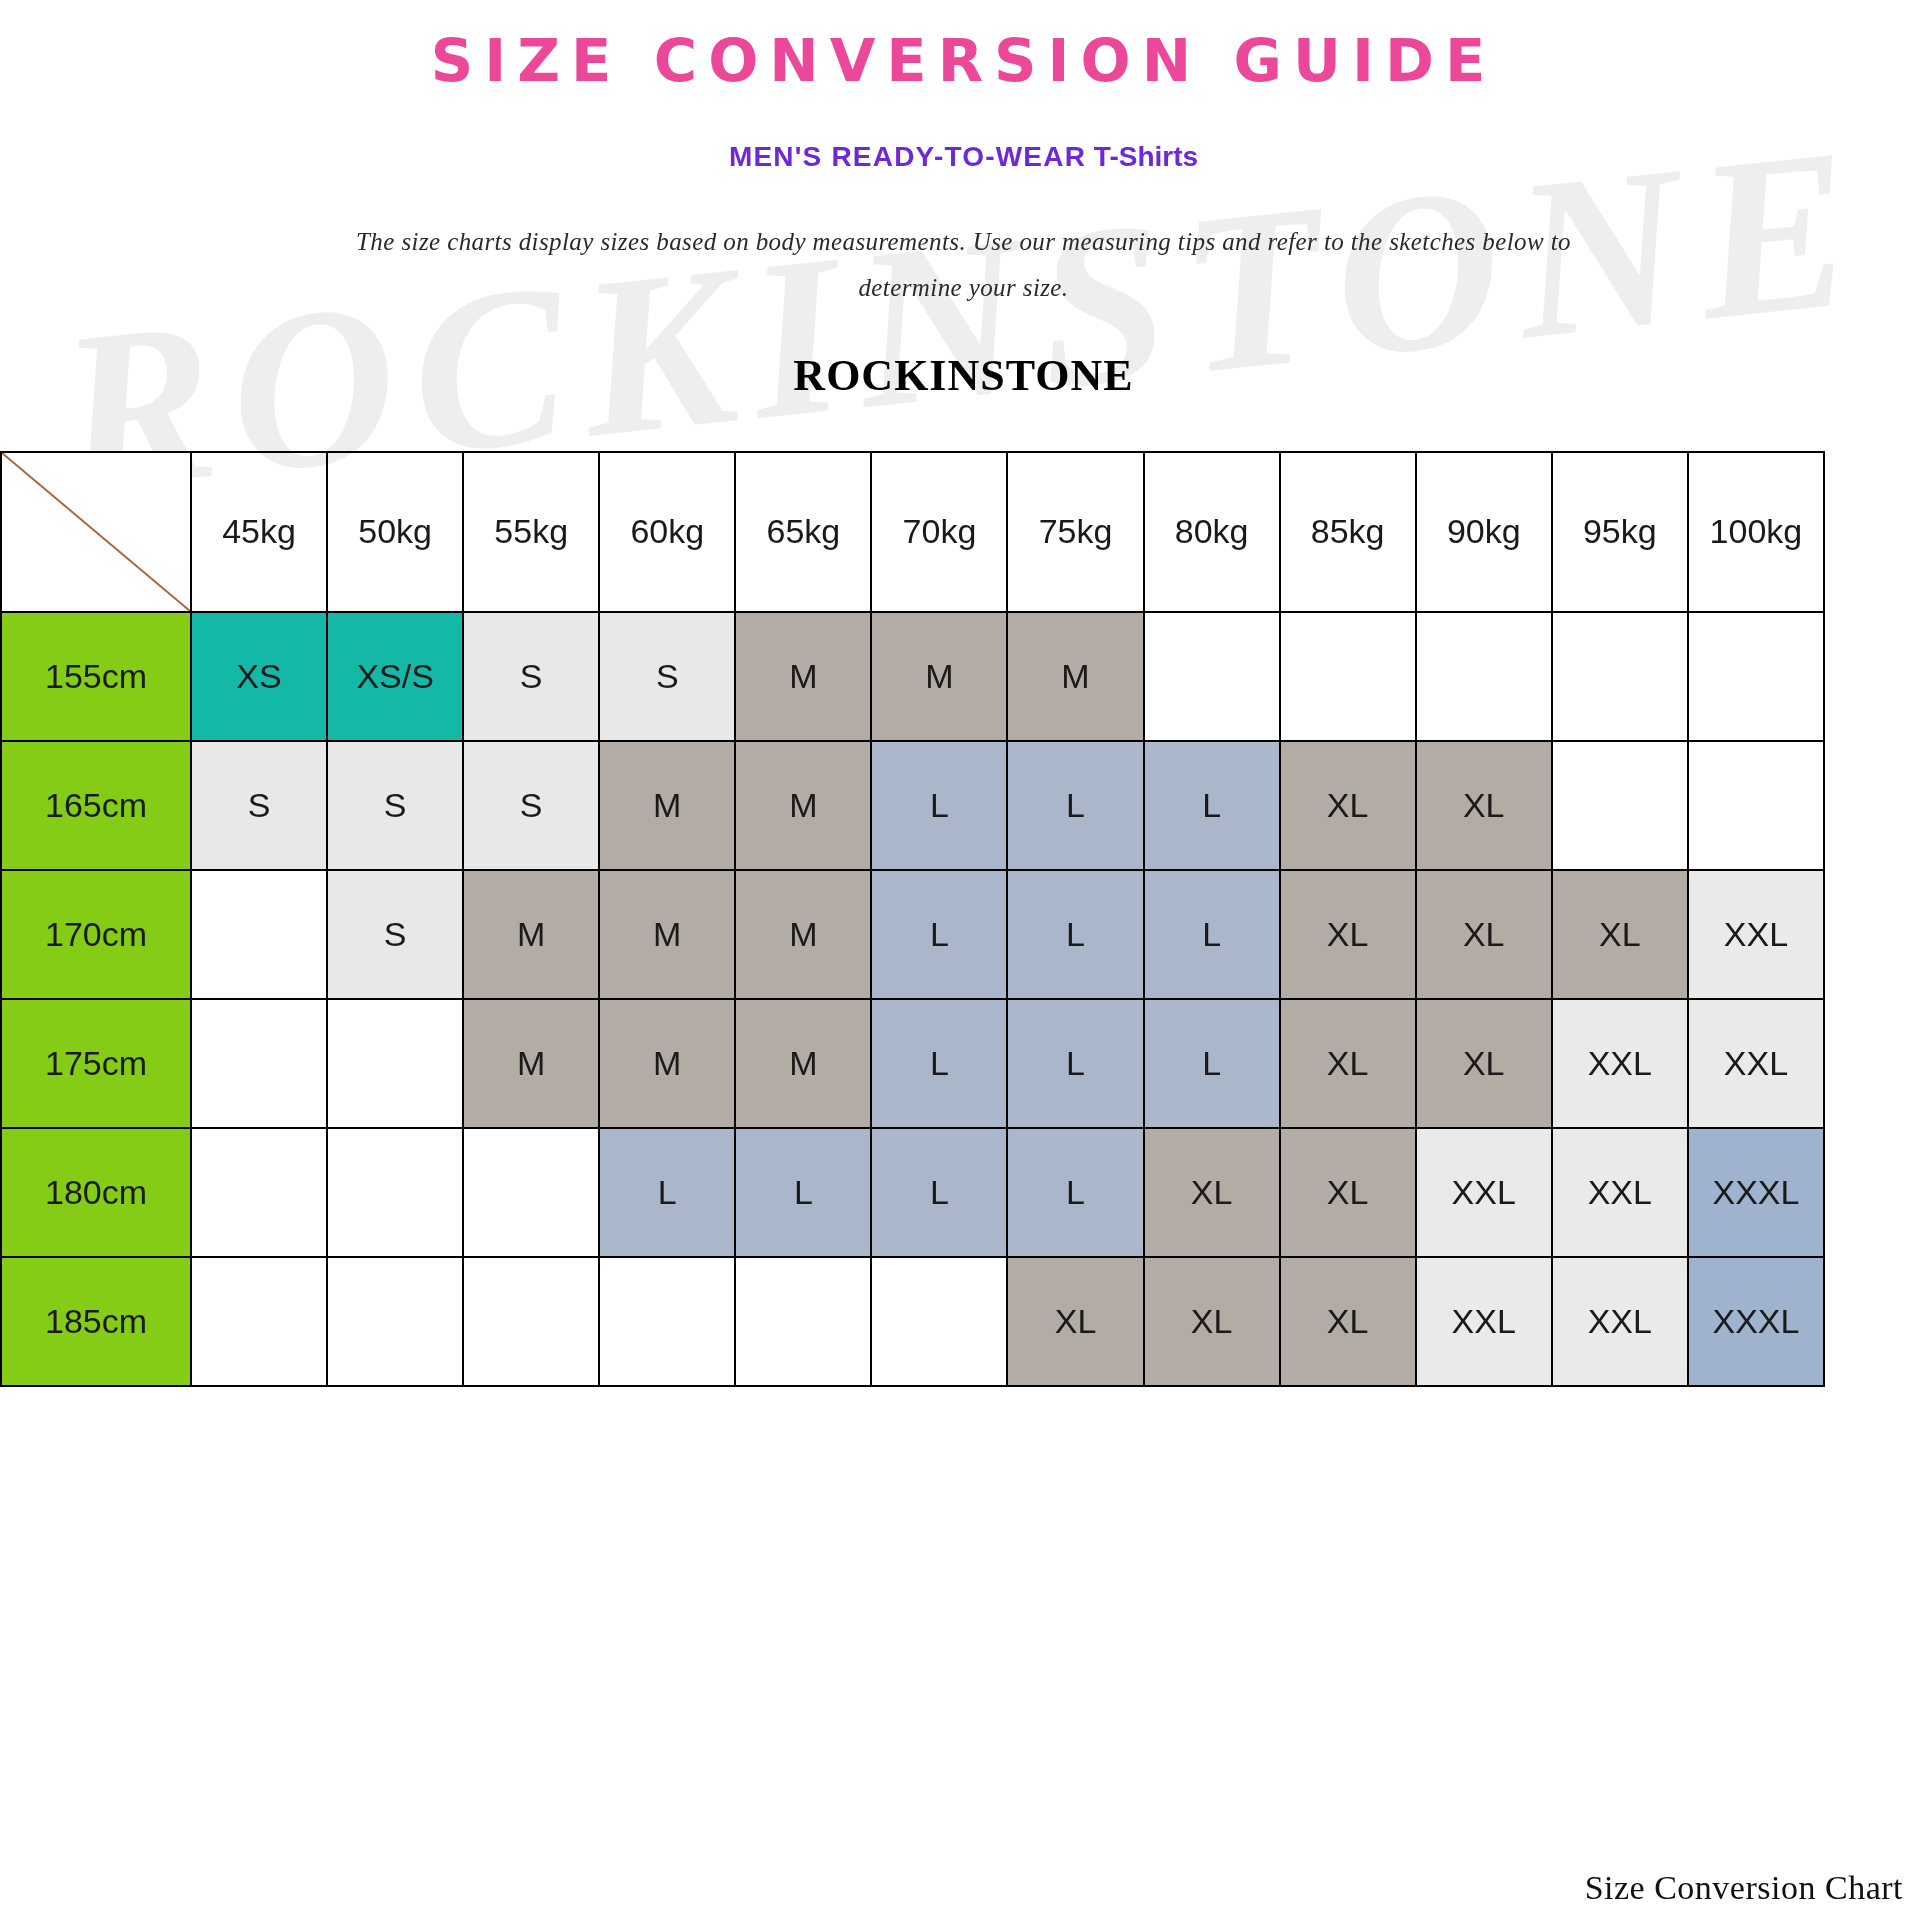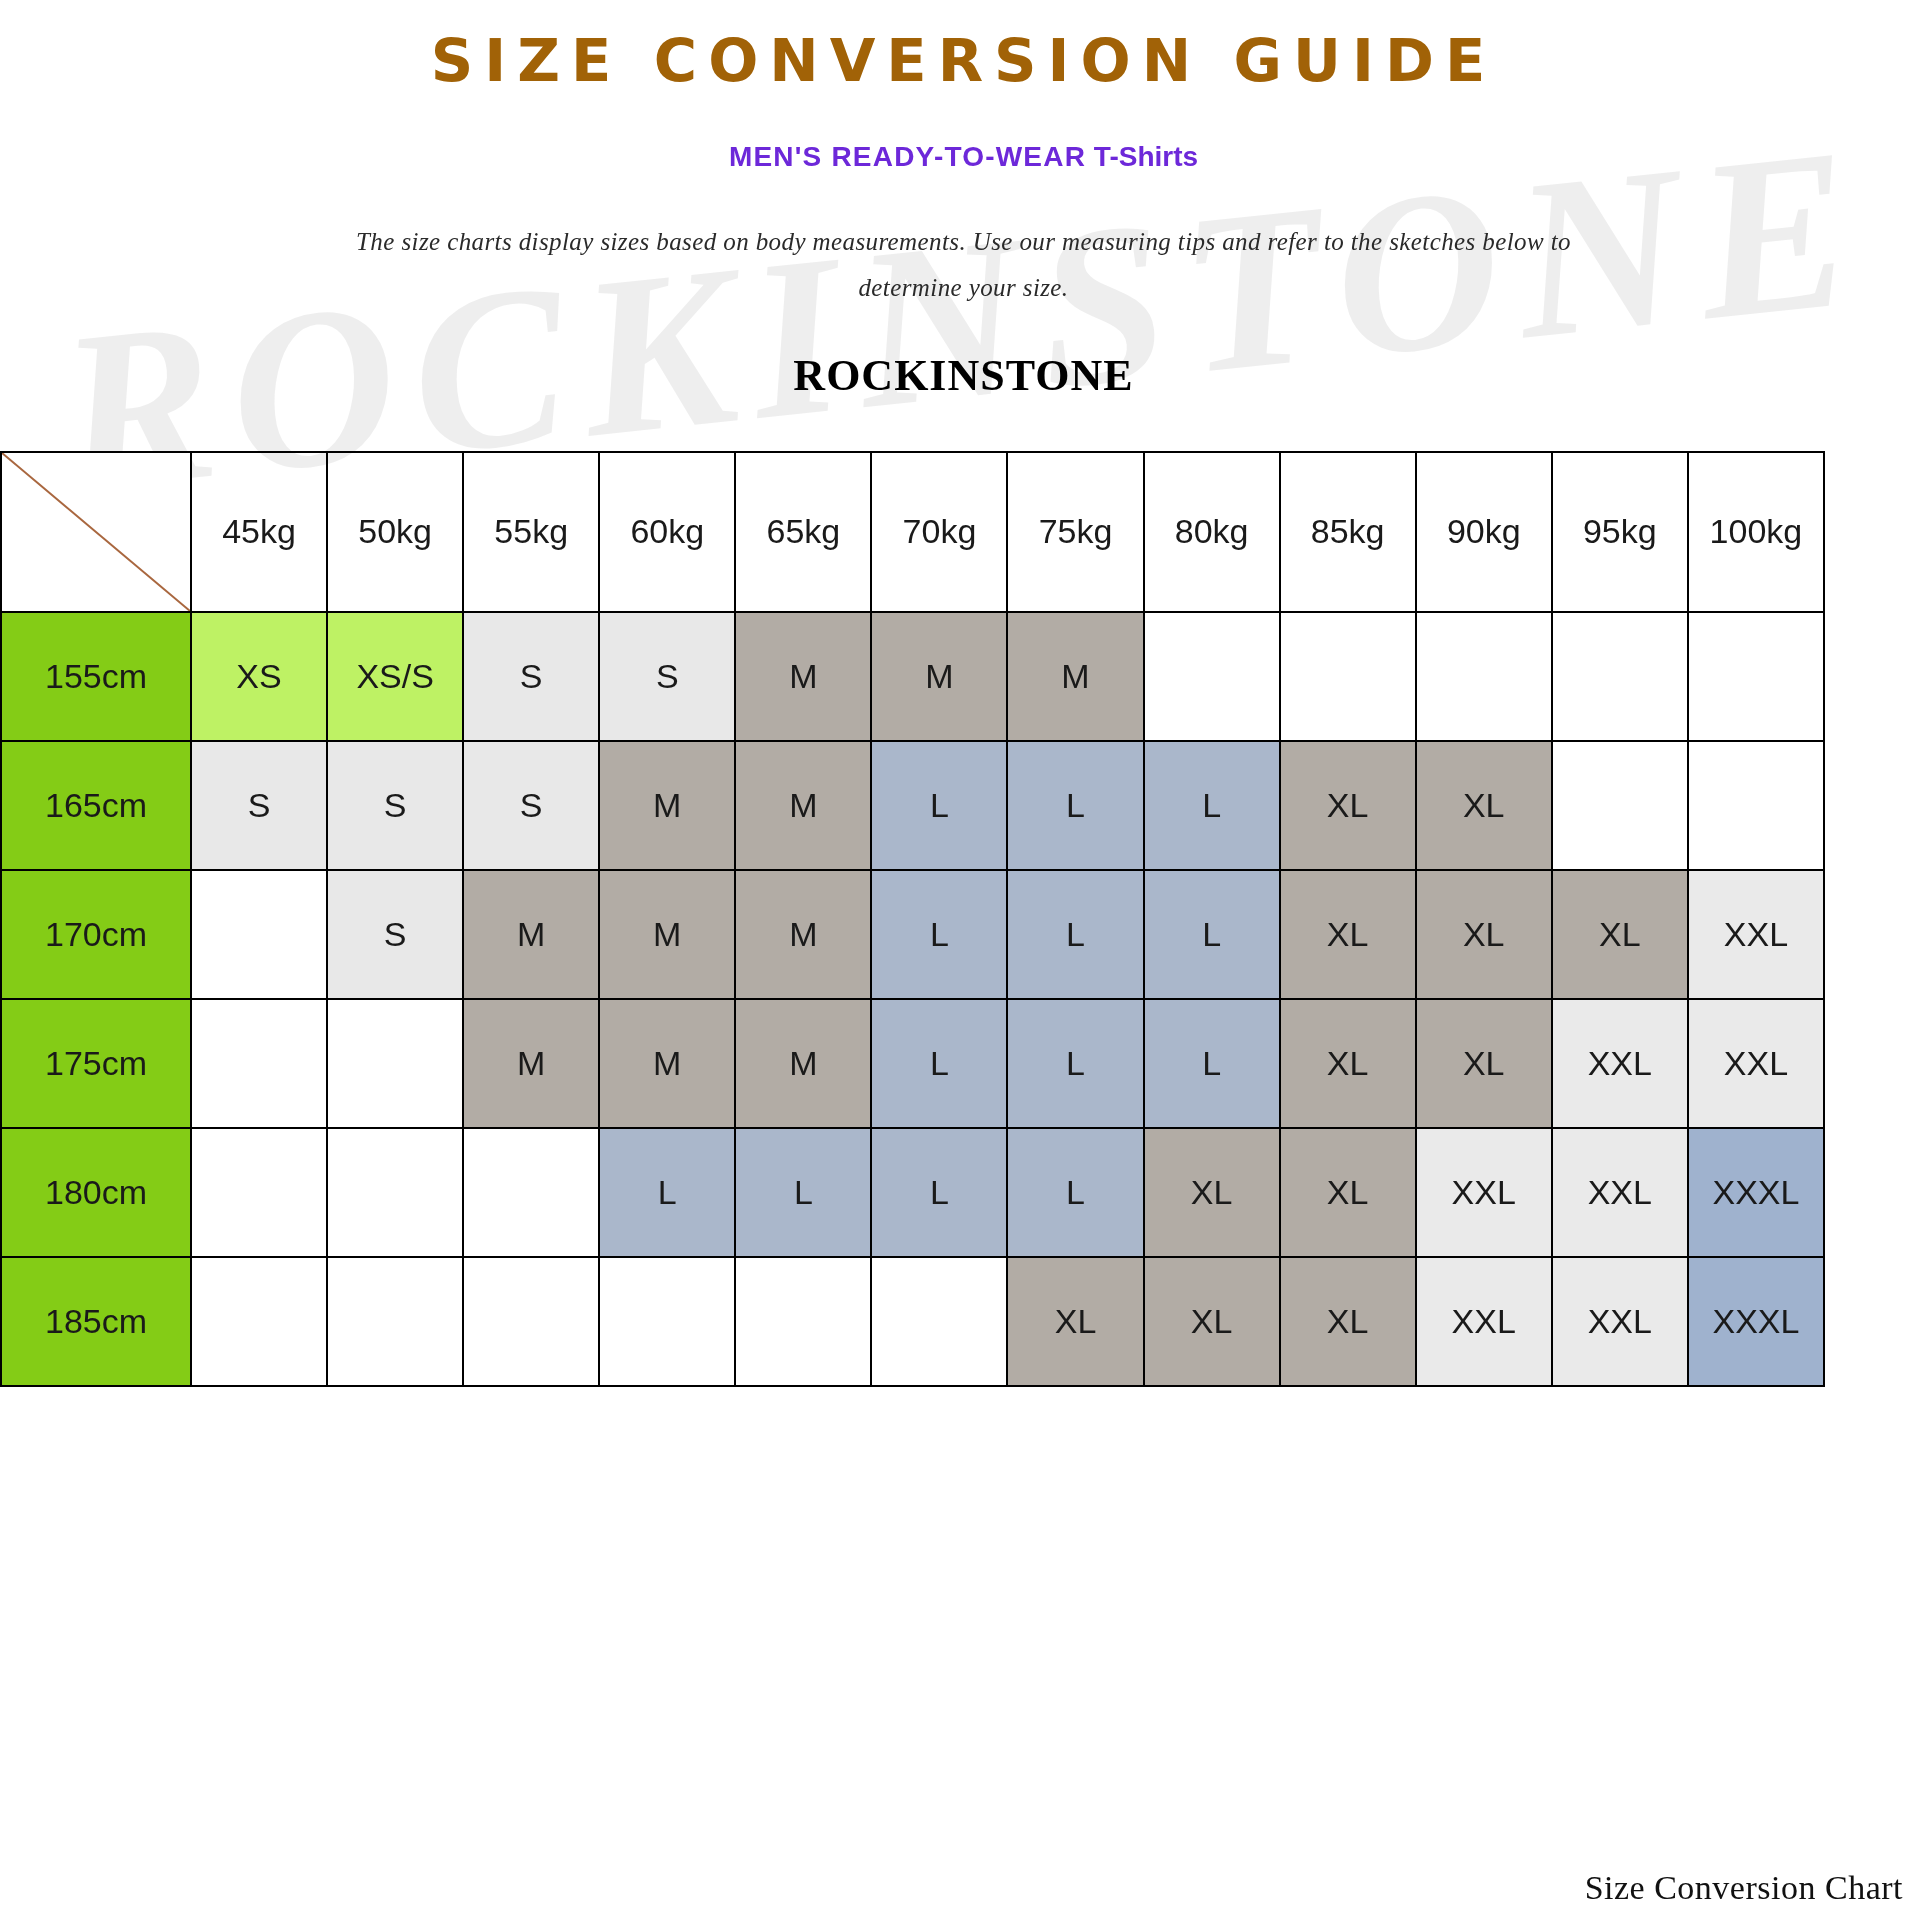--- a/index.html
+++ b/index.html
@@ -42,21 +42,21 @@
   }
 
   
   .main-title {
     text-align: center;
     font-family: "DejaVu Sans", sans-serif;
     font-size: 59px;
     font-weight: bold;
     letter-spacing: 11px;
     margin: 26px 0 0 0;
-    color: #a16207;
+    color: #ec4899;
   }
   .sub-title {
     text-align: center;
     margin-top: 46px;
     font-size: 28px;
     font-weight: bold;
     color: #6d28d9;
   }
   .sub-title .cat {
     letter-spacing: 1.2px;
@@ -116,21 +116,21 @@
     width: 100%;
     height: 100%;
     display: block;
   }
   .row-head {
     width: 188px;
     background: #84cc16;
     font-size: 35px;
   }
   .c-empty   { background: #ffffff; }
-  .c-xs      { background: #bef264; }
+  .c-xs      { background: #14b8a6; }
   .c-s       { background: #e8e8e8; }
   .c-m       { background: #b2aca5; }
   .c-l       { background: #aab7cb; }
   .c-xl      { background: #b2aca5; }
   .c-xxl     { background: #eaeaea; margin-top: 24px; }
   .c-xxxl    { background: #9fb2ce; }
 
   .footer-note {
     position: absolute;
     right: 24px;

